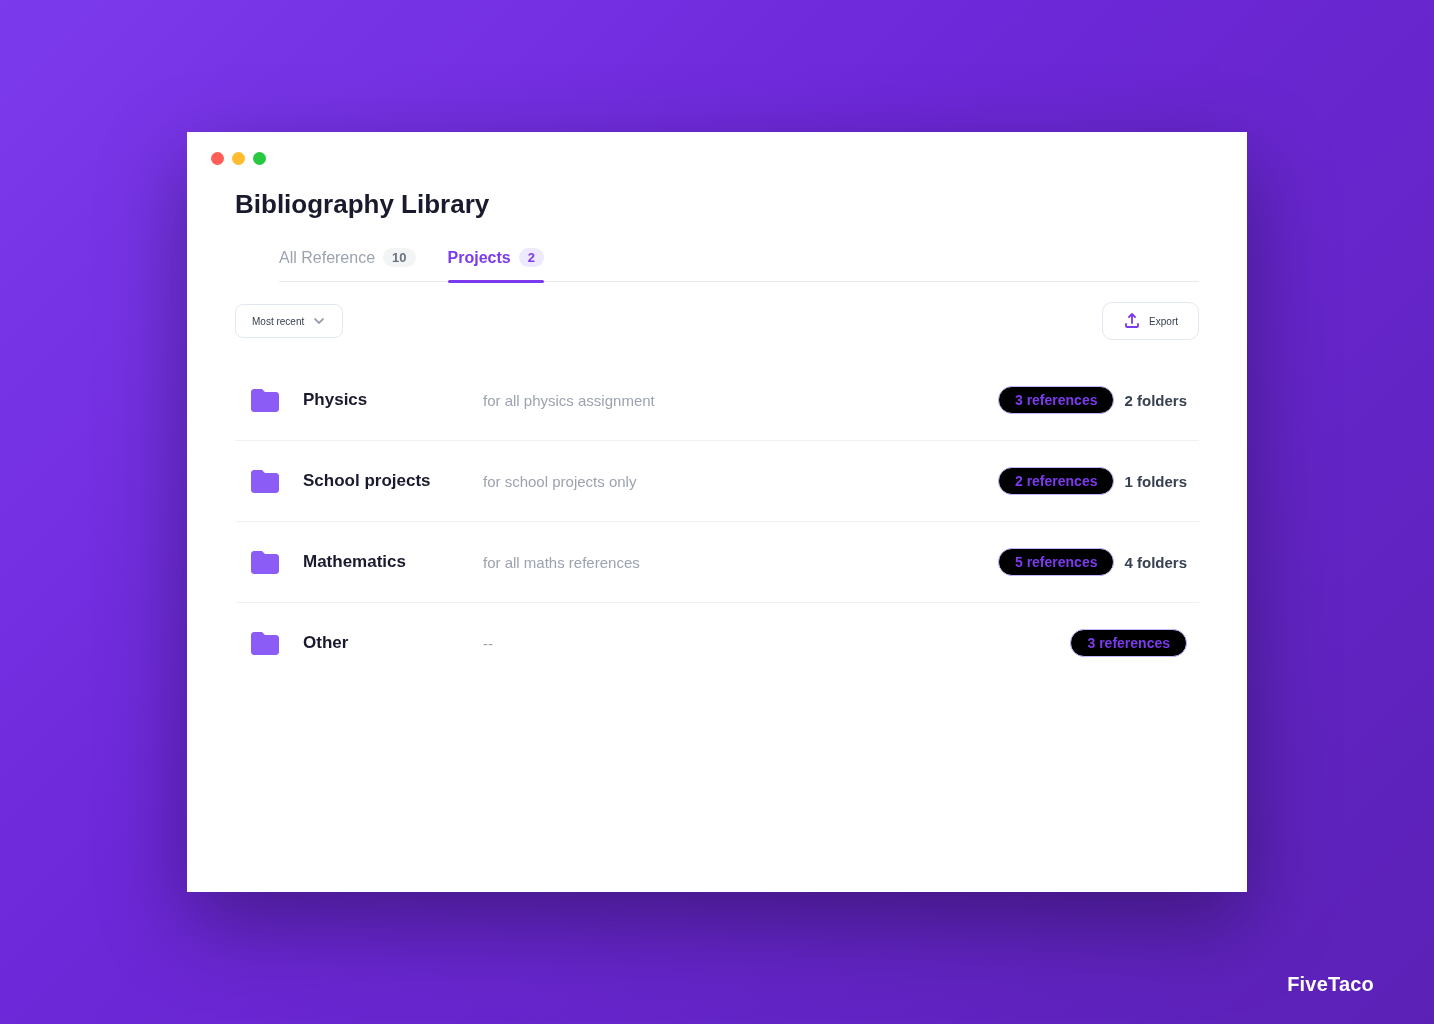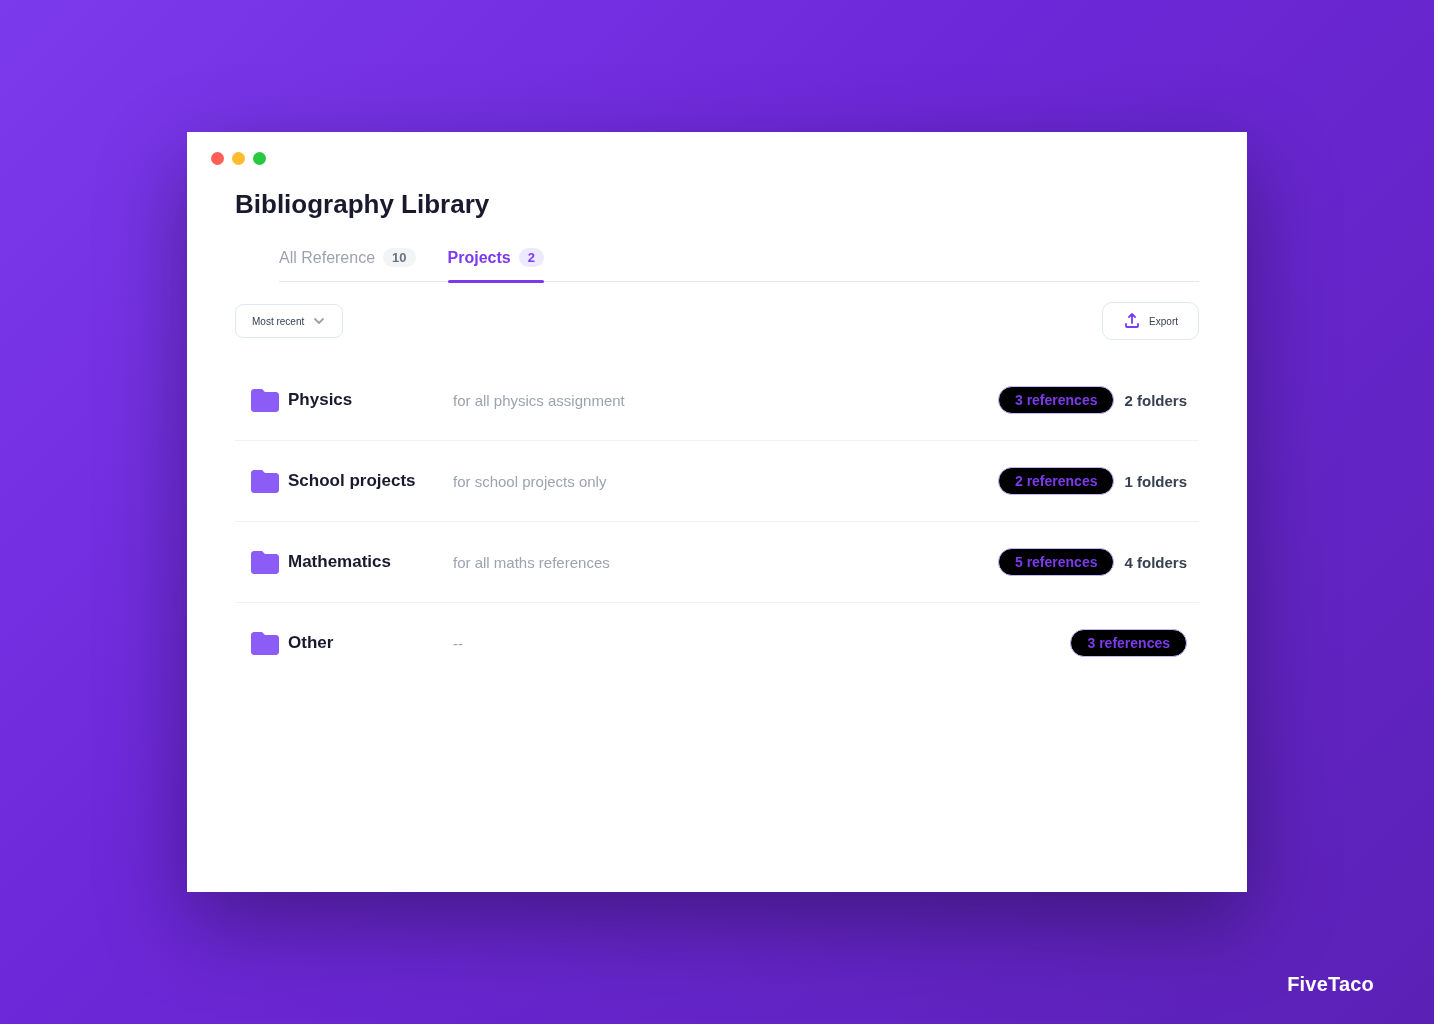--- a/index.html
+++ b/index.html
@@ -144,21 +144,21 @@
     .project-list {
       display: flex;
       flex-direction: column;
     }
 
     .project-row {
       display: flex;
       align-items: center;
       padding: 22px 12px;
       border-bottom: 1.5px solid #f0f0f5;
-      gap: 5px;
+      gap: 20px;
     }
 
     .project-row:last-child {
       border-bottom: none;
     }
 
     .folder-icon {
       width: 36px;
       height: 36px;
       flex-shrink: 0;

